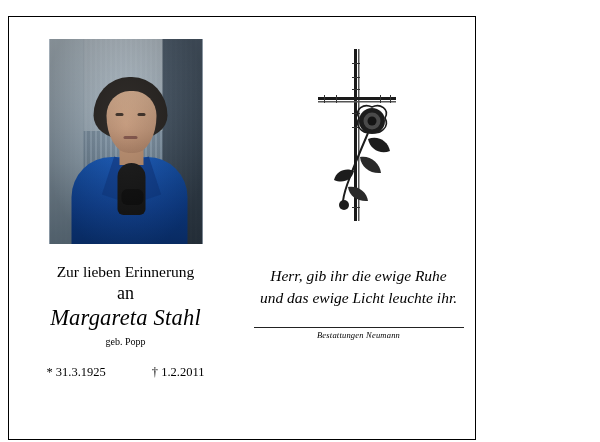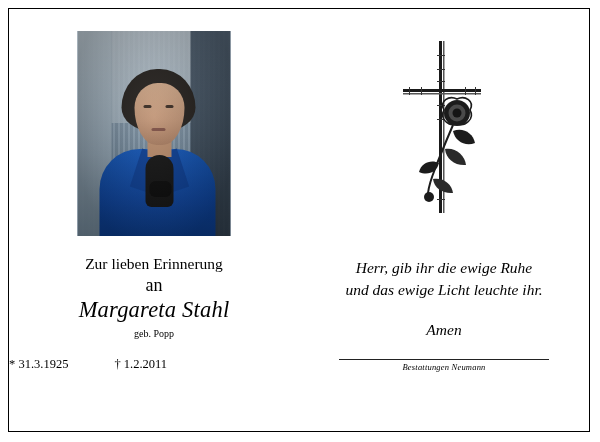--- a/index.html
+++ b/index.html
@@ -10,22 +10,22 @@
   body {
     width: 600px;
     height: 442px;
     font-family: "Liberation Serif", serif;
     color: #000000;
     overflow: hidden;
   }
   .card {
     position: absolute;
     left: 8px;
-    top: 8px;
-    width: 582px;
+    top: 16px;
+    width: 468px;
     height: 424px;
     border: 1px solid #000000;
     background: #ffffff;
     box-sizing: border-box;
   }
   .inner {
     position: absolute;
     left: 0;
     top: 0;
     right: 0;
@@ -156,20 +156,21 @@
     line-height: 28px;
     letter-spacing: .2px;
     font-style: italic;
   }
   .t-geb {
     font-size: 10px;
     line-height: 19px;
   }
   .dates {
     display: flex;
+    justify-content: center;
     gap: 46px;
     margin-top: 14px;
     font-size: 12.5px;
   }
   .dates span { white-space: nowrap; }
 
   
   .emblem {
     position: absolute;
     left: 50%;
@@ -300,20 +301,19 @@
             <circle cx="60" cy="162" r="5" fill="#1c1c1c"></circle>
           </g>
         </svg>
       </div>
 
       <div class="right-text">
         <div class="verse1">
           <div>Herr, gib ihr die ewige Ruhe</div>
           <div>und das ewige Licht leuchte ihr.</div>
         </div>
-        <div class="amen">Amen</div>
         <div class="rule"></div>
         <div class="signature">Bestattungen Neumann</div>
       </div>
     </div>
 
   </div>
 </div>
 
 </body></html>

